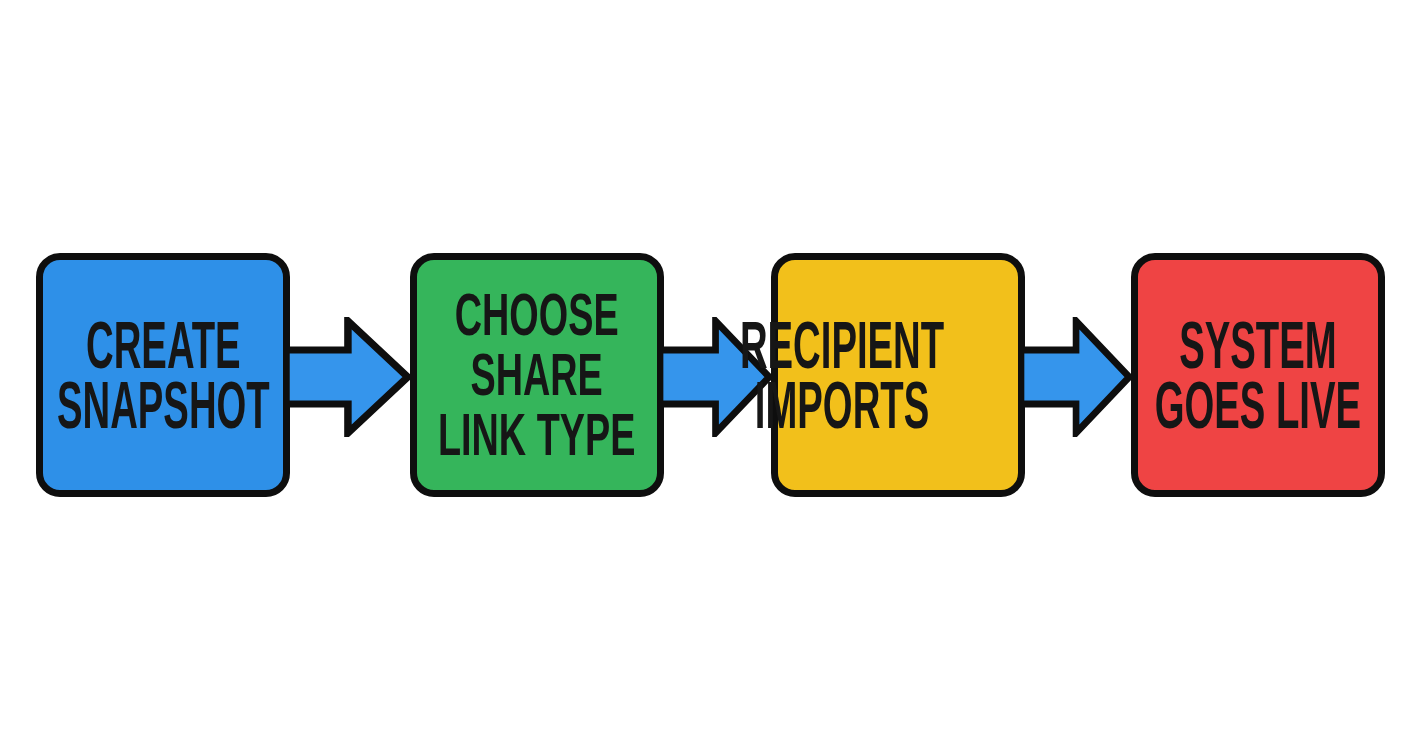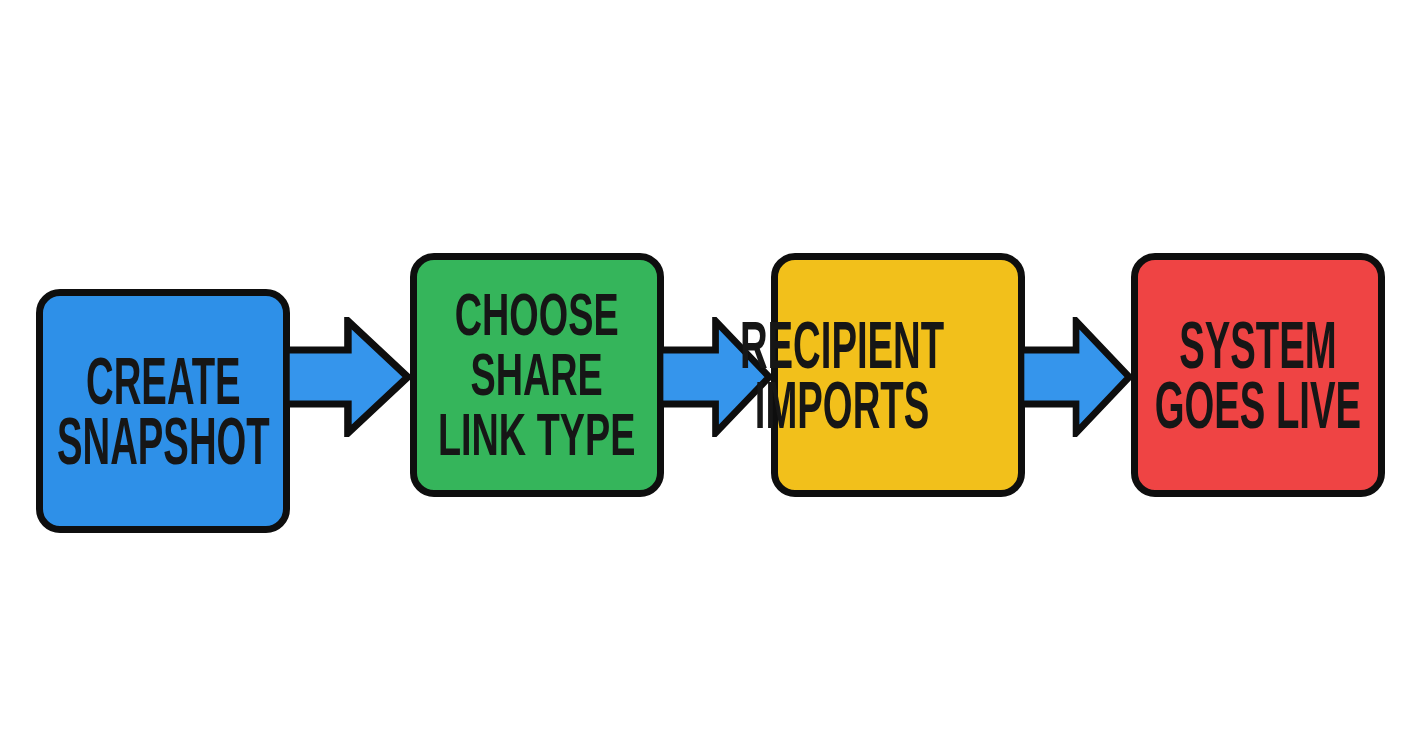--- a/index.html
+++ b/index.html
@@ -57,21 +57,21 @@
   .flow-arrow.a1 { left: 286px; width: 126px; }
   .flow-arrow.a2 { left: 660px; width: 113px; }
   .flow-arrow.a3 { left: 1021px; width: 112px; }
   .flow-arrow svg { display: block; width: 100%; height: 100%; }
 </style>
 </head>
 <body>
 
 <div class="stage">
 
-  <div class="step-box pos-1 two-line" style="background-color: rgb(46, 144, 232); margin-top: 36px;">
+  <div class="step-box pos-1 two-line" style="background-color: rgb(46, 144, 232);">
     <div class="box-label">
       <span>CREATE</span>
       <span>SNAPSHOT</span>
     </div>
   </div>
 
   <div class="flow-arrow a1">
     <svg viewBox="0 0 118 120" preserveAspectRatio="none">
       <polygon points="0,33 58,33 58,4 114,60 58,116 58,87 0,87" stroke="#0e0e0e" stroke-width="7" stroke-linejoin="miter" fill="#3595ec"></polygon>
     </svg>

